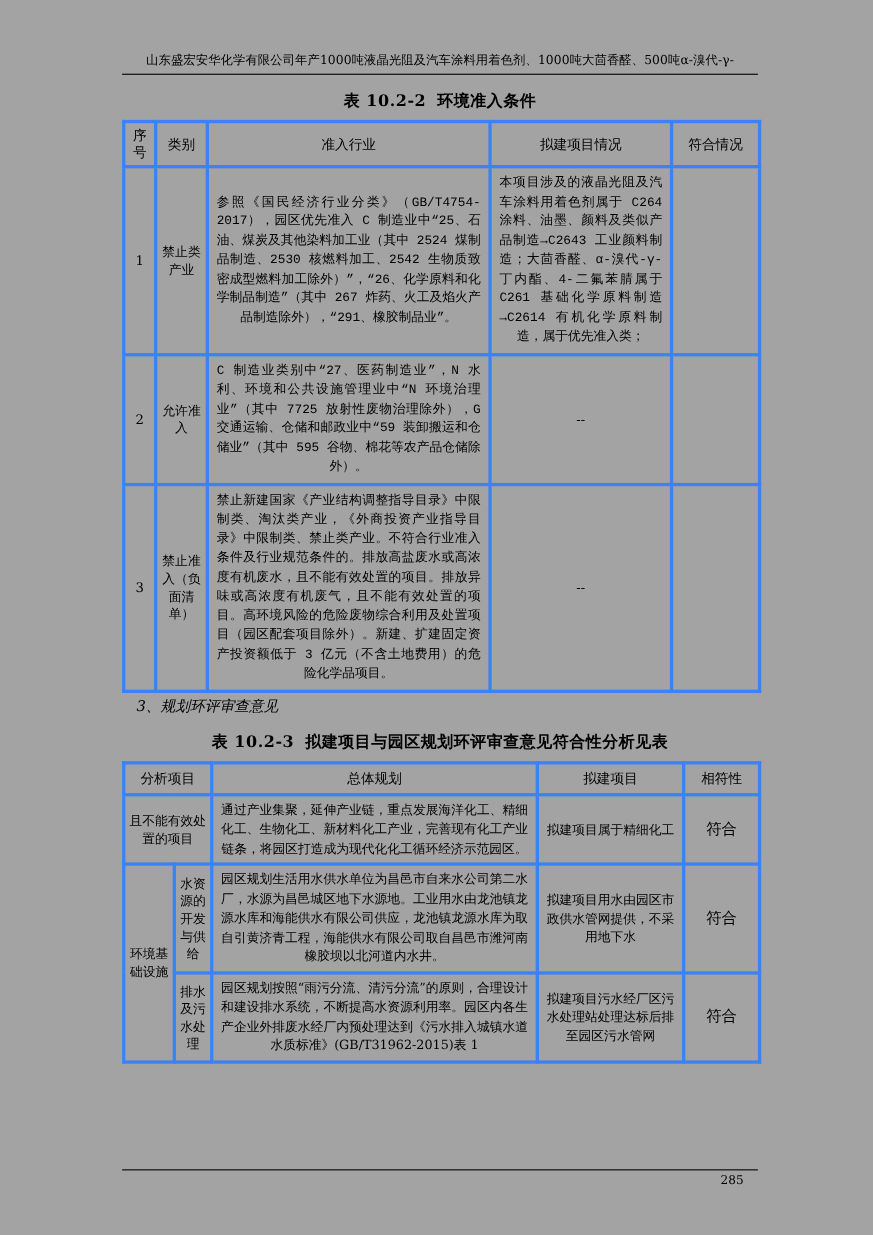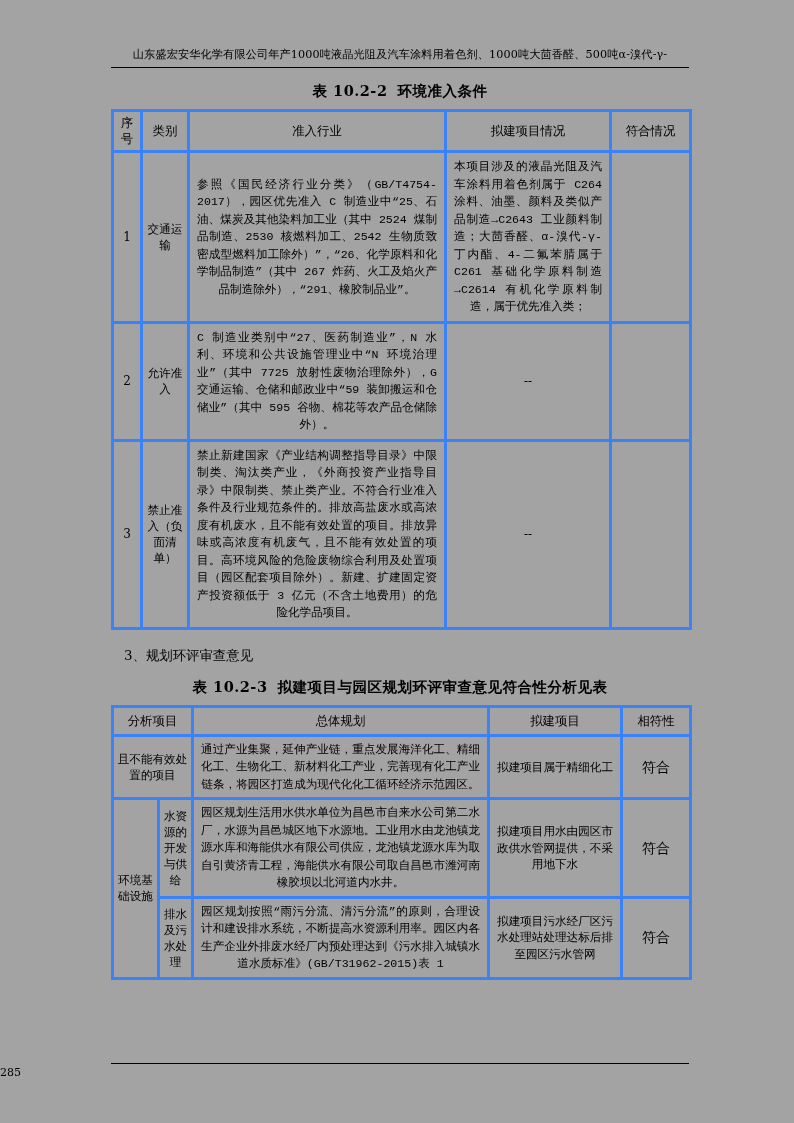--- a/index.html
+++ b/index.html
@@ -87,51 +87,50 @@
   }
   .t1 td.num { font-size: 12px; }
   .dash { font-size: 12px; }
 
   
   .t2 td.body-just {
     text-align: justify;
     text-align-last: center;
     padding: 4px 7px;
     line-height: 17.5px;
-    font-family: Liberation Mono, monospace;
   }
   .t2 td.sub {
     padding: 3px 1px;
     line-height: 16px;
   }
   .t2 td.cmp { font-size: 14px; }
 
   
   .para {
     font-size: 13.4px;
     line-height: 22px;
     margin: 9px 0 0 0;
   }
   .para.indent { text-indent: 27px; }
-  .para.sec { margin-top: 15px; text-indent: 13px; }
+  .para.sec { margin-top: 2px; text-indent: 13px; font-style: italic; }
 
   
   .footer-rule {
     position: absolute;
     left: 111px;
     top: 1063px;
     width: 578px;
     border-top: 1.4px solid #000;
   }
   .page-number {
     position: absolute;
     left: 0;
     top: 1066px;
     width: 676px;
-    text-align: left;
+    text-align: right;
     font-size: 11px;
   }
 </style>
 </head>
 <body>
 
 <div class="page">
 
   <div class="content">
 
@@ -155,21 +154,21 @@
       <tbody>
         <tr>
           <td class="head narrow">序号</td>
           <td class="head">类别</td>
           <td class="head">准入行业</td>
           <td class="head">拟建项目情况</td>
           <td class="head narrow">符合情况</td>
         </tr>
         <tr>
           <td class="num">1</td>
-          <td class="narrow">交通运输</td>
+          <td class="narrow">禁止类产业</td>
           <td class="body-just">参照《国民经济行业分类》（GB/T4754-2017），园区优先准入 C 制造业中“25、石油、煤炭及其他染料加工业（其中 2524 煤制品制造、2530 核燃料加工、2542 生物质致密成型燃料加工除外）”，“26、化学原料和化学制品制造”（其中 267 炸药、火工及焰火产品制造除外），“291、橡胶制品业”。</td>
           <td class="body-just">本项目涉及的液晶光阻及汽车涂料用着色剂属于 C264 涂料、油墨、颜料及类似产品制造→C2643 工业颜料制造；大茴香醛、α-溴代-γ-丁内酯、4-二氟苯腈属于 C261 基础化学原料制造→C2614 有机化学原料制造，属于优先准入类；</td>
           <td></td>
         </tr>
         <tr>
           <td class="num">2</td>
           <td class="narrow">允许准入</td>
           <td class="body-just">C 制造业类别中“27、医药制造业”，N 水利、环境和公共设施管理业中“N 环境治理业”（其中 7725 放射性废物治理除外），G 交通运输、仓储和邮政业中“59 装卸搬运和仓储业”（其中 595 谷物、棉花等农产品仓储除外）。</td>
           <td class="dash">--</td>
           <td></td>

